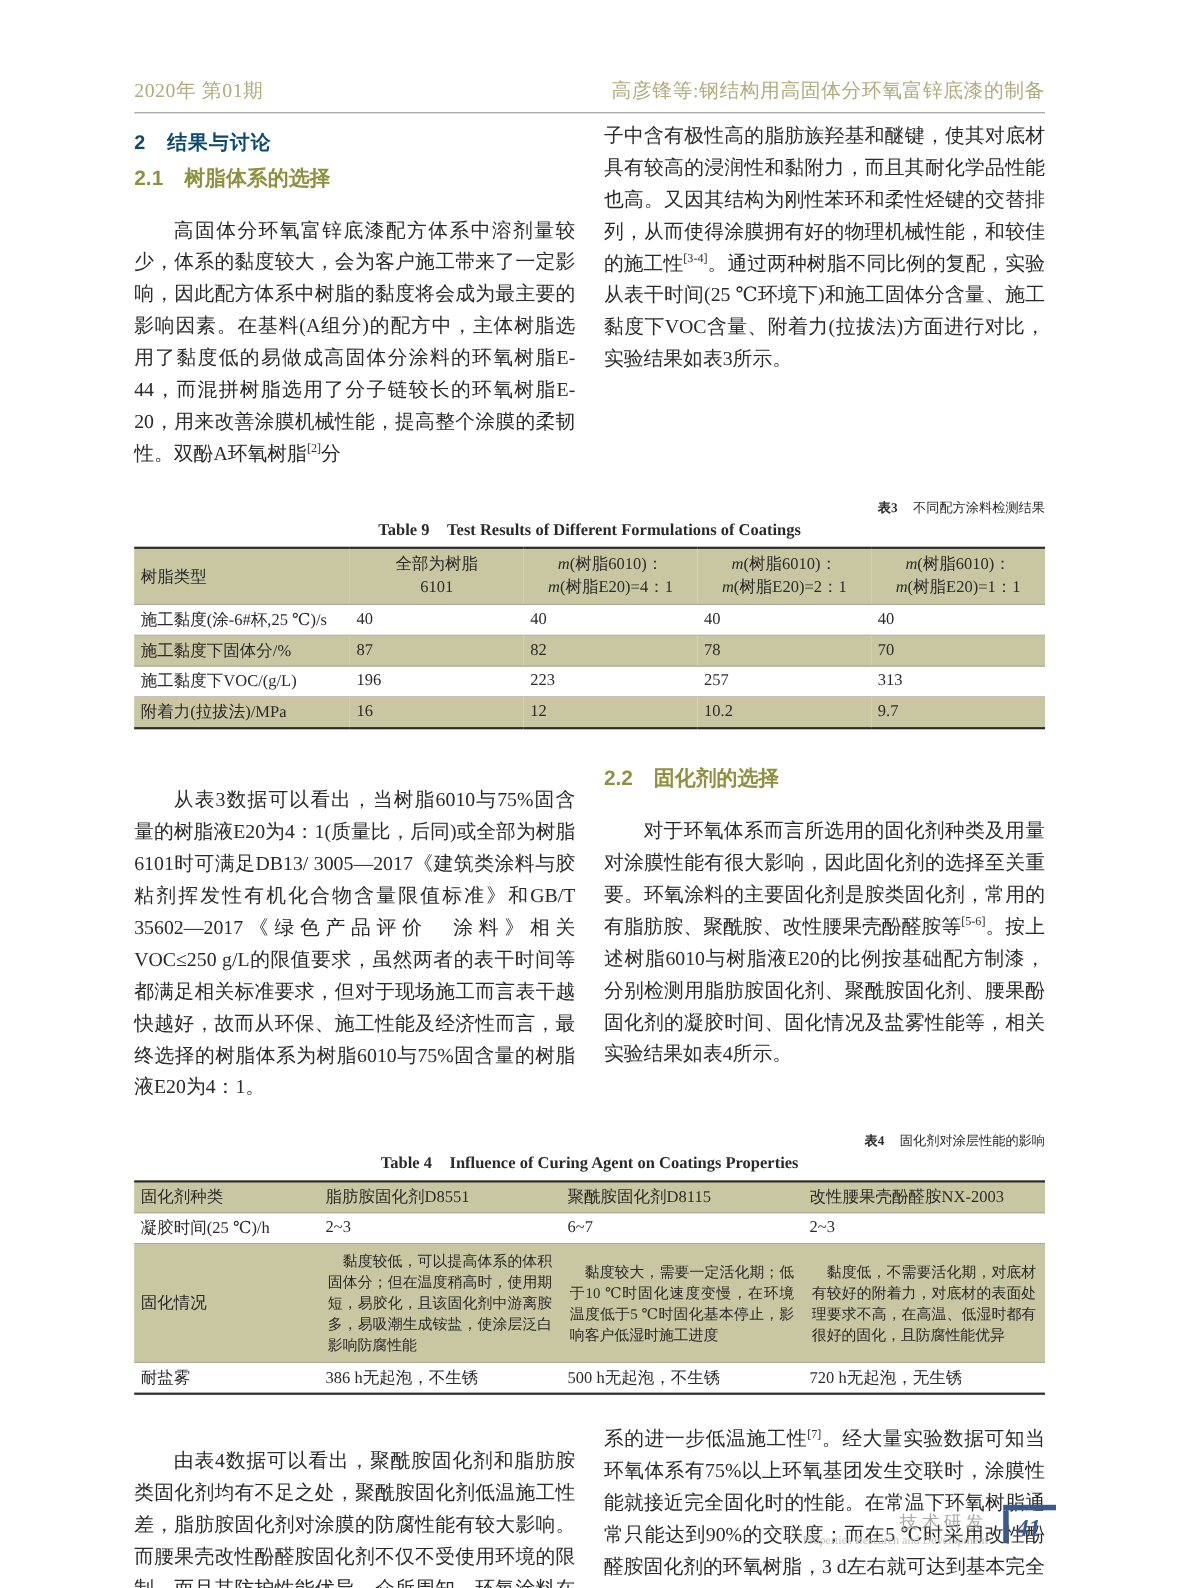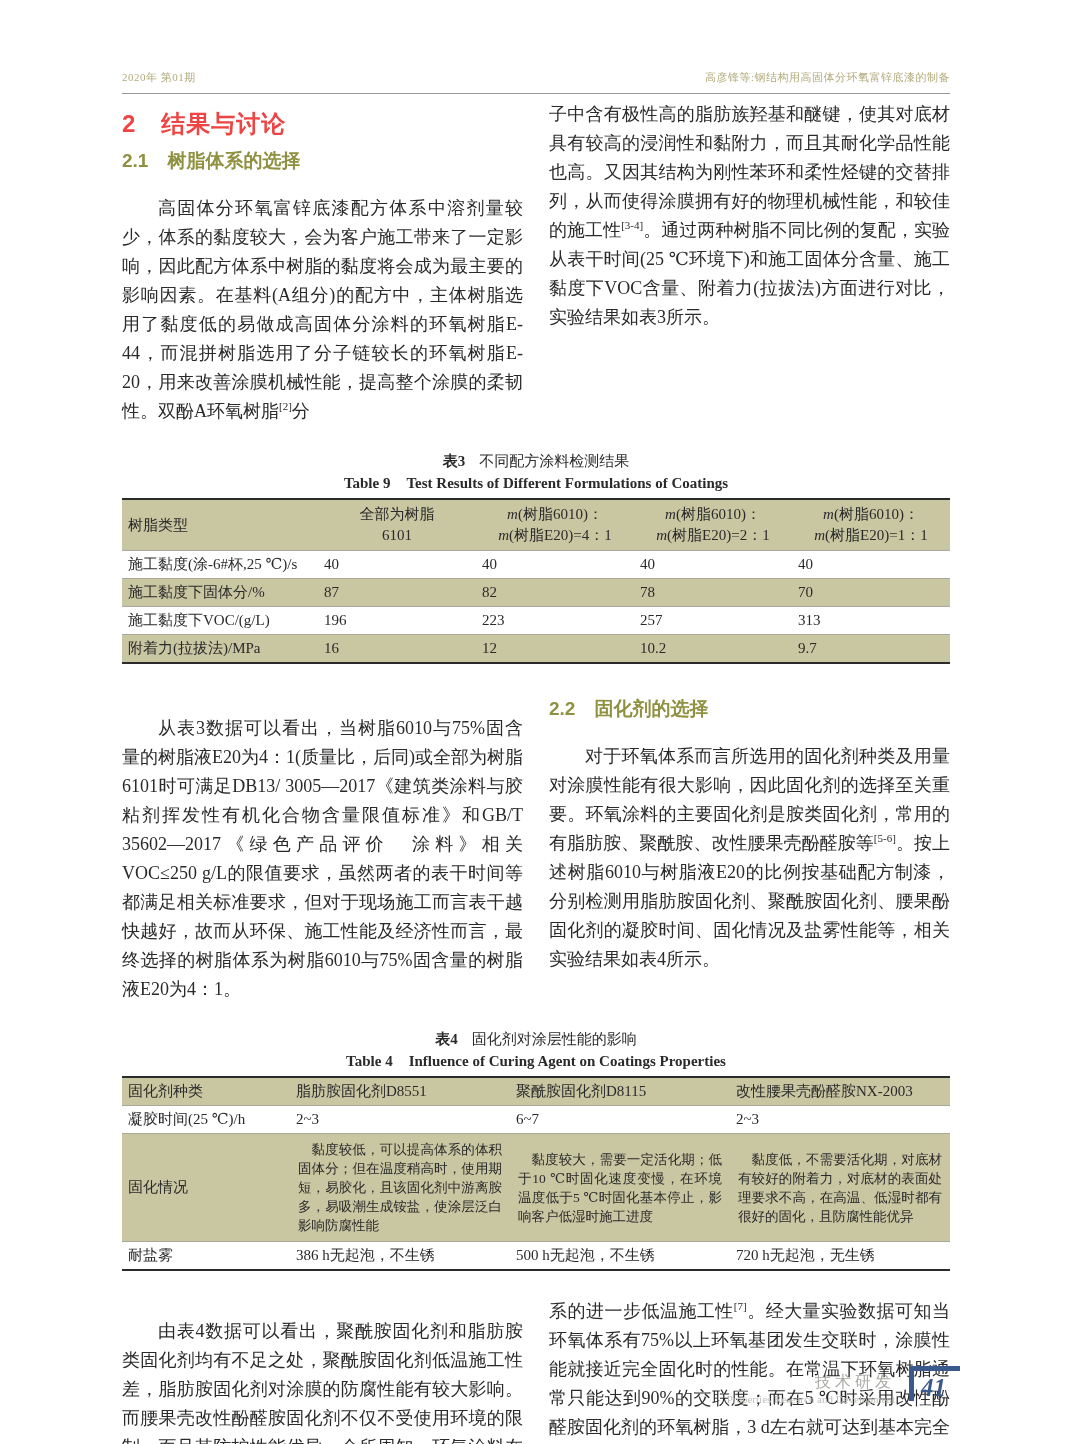--- a/index.html
+++ b/index.html
@@ -7,47 +7,47 @@
   body {
     width:1072px; height:1444px; overflow:hidden; position:relative;
     font-family:"Liberation Serif","DejaVu Serif",serif;
     color:#2a2a2a;
   }
   .page { padding:70px 122px 0 122px; }
 
   
   .runhead {
     display:flex; justify-content:space-between; align-items:flex-end;
-    font-size:11px; color:#b2ab7c; letter-spacing:0.5px;
+    font-size:18px; color:#b2ab7c; letter-spacing:0.5px;
     border-bottom:1px solid #9a9a95; padding-bottom:8px;
   }
 
   
   .cols { display:flex; gap:26px; }
   .col { width:401px; }
 
   h2.sec {
     font-family:"Liberation Sans","DejaVu Sans",sans-serif;
-    color:#ef4444; font-size:24px; font-weight:bold;
+    color:#0c4a6e; font-size:18px; font-weight:bold;
     margin:14px 0 8px 0; letter-spacing:1px;
   }
   h3.sub {
     font-family:"Liberation Sans","DejaVu Sans",sans-serif;
     color:#8f9140; font-size:19px; font-weight:bold;
     margin:2px 0 8px 0;
   }
   p.body {
     font-size:18px; line-height:29px; text-align:justify;
   }
   p.indent { text-indent:2em;margin-top:20px; }
   sup.ref { font-size:11px; line-height:0; }
 
   
   .cap { text-align:center; }
-  .cap-cn { font-size:15px; margin-bottom:4px; }
+  .cap-cn { font-size:12px; margin-bottom:4px;text-align:right; }
   .cap-cn .cap-label { margin-right:14px; font-weight:bold; }
   .cap-en { font-size:15px; font-weight:bold; margin-bottom:6px; }
   .cap-en .cap-label { margin-right:16px; }
 
   table.datatable {
     width:100%; border-collapse:collapse; table-layout:fixed;
     border-top:2px solid #2b2b2b; border-bottom:2px solid #2b2b2b;
     font-size:15px;
   }
   table.datatable th, table.datatable td {
@@ -78,21 +78,21 @@
   .foot-en { font-size:11px; color:#c0bfba; }
   .pn {
     display:inline-block; position:relative;
     border-top:5px solid #3b5a8c; padding:3px 14px 8px 12px;
   }
   .pn::before {
     content:""; position:absolute; left:0; top:0; width:5px; height:30px;
     background:#3b5a8c;
   }
   .pn-num {
-    font-size:25px; font-weight:bold; font-style:italic; color:#3b5a8c;
+    font-size:22px; font-weight:bold; font-style:italic; color:#3b5a8c;
     font-family:"Liberation Serif","DejaVu Serif",serif;
   }
   i.mvar { font-style:italic; }
 </style>
 </head>
 <body>
 
 <div class="page">
 
   <div class="runhead">

